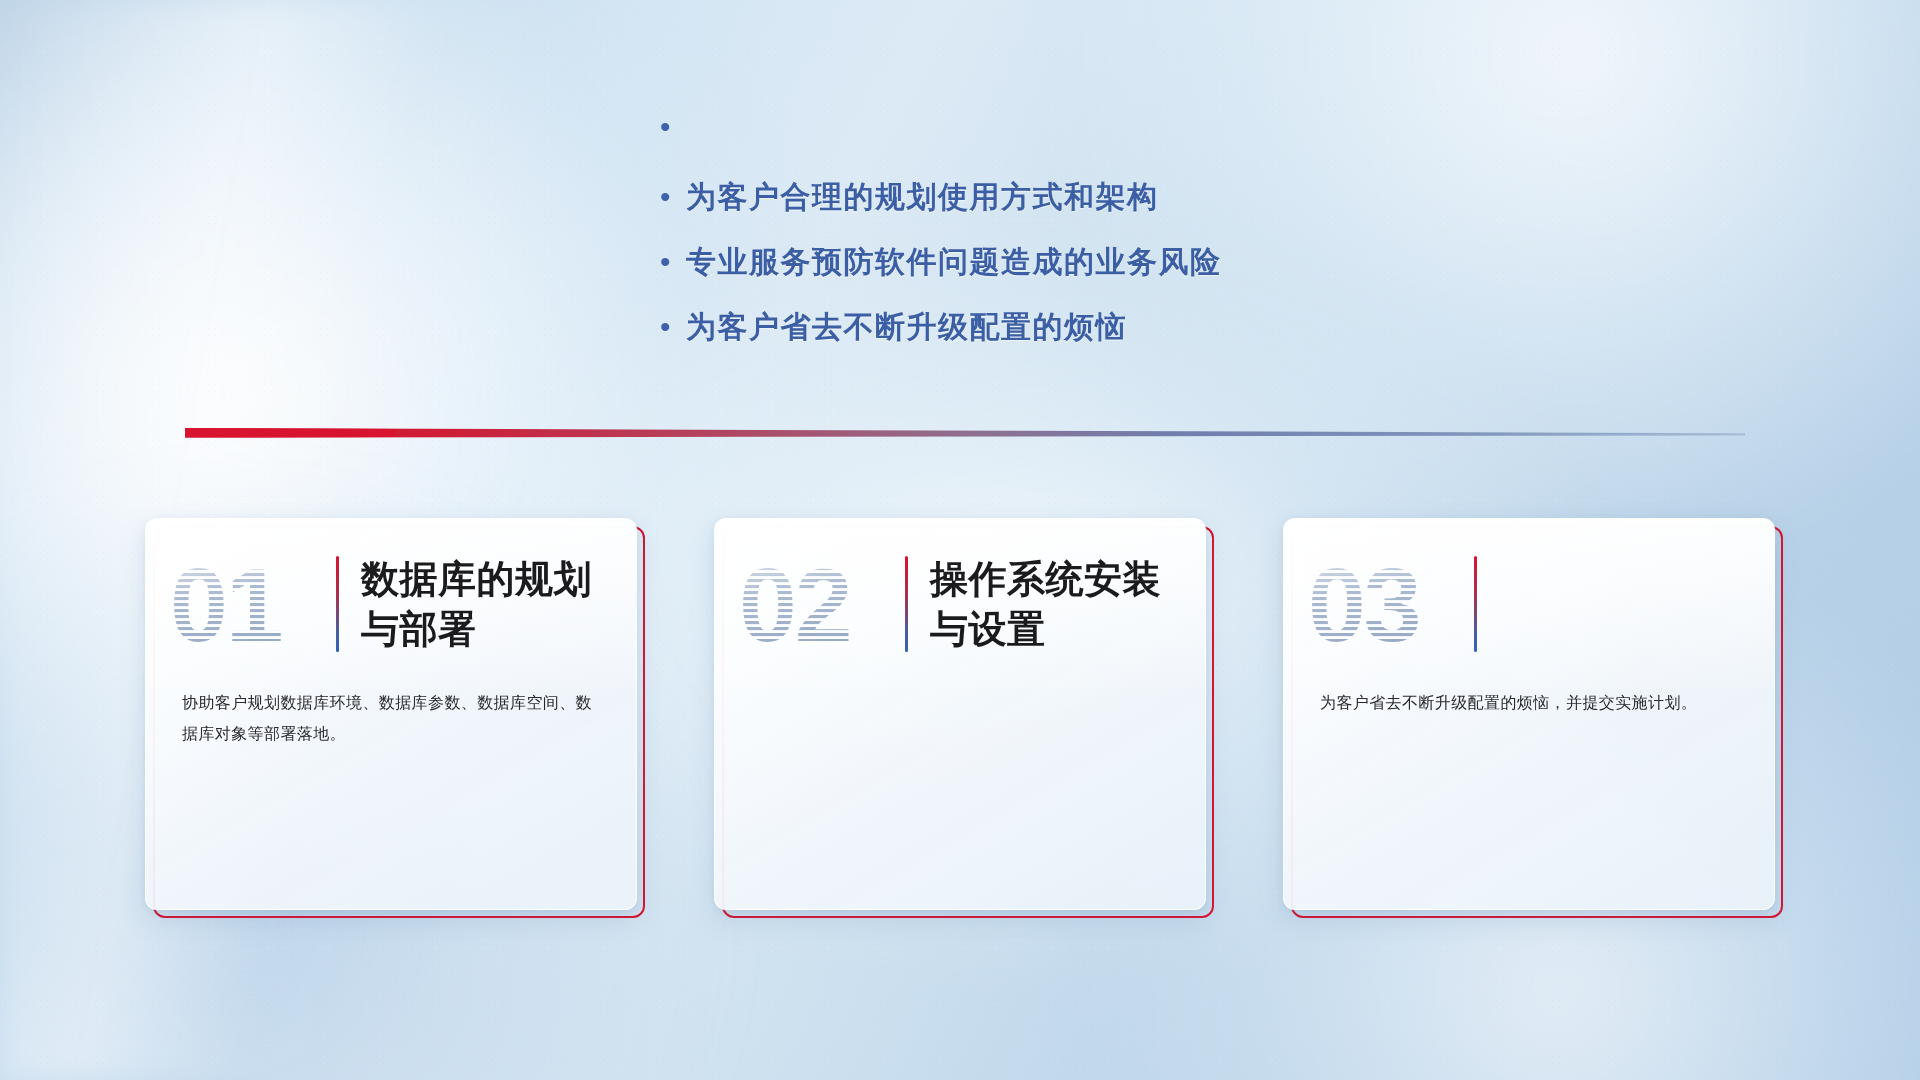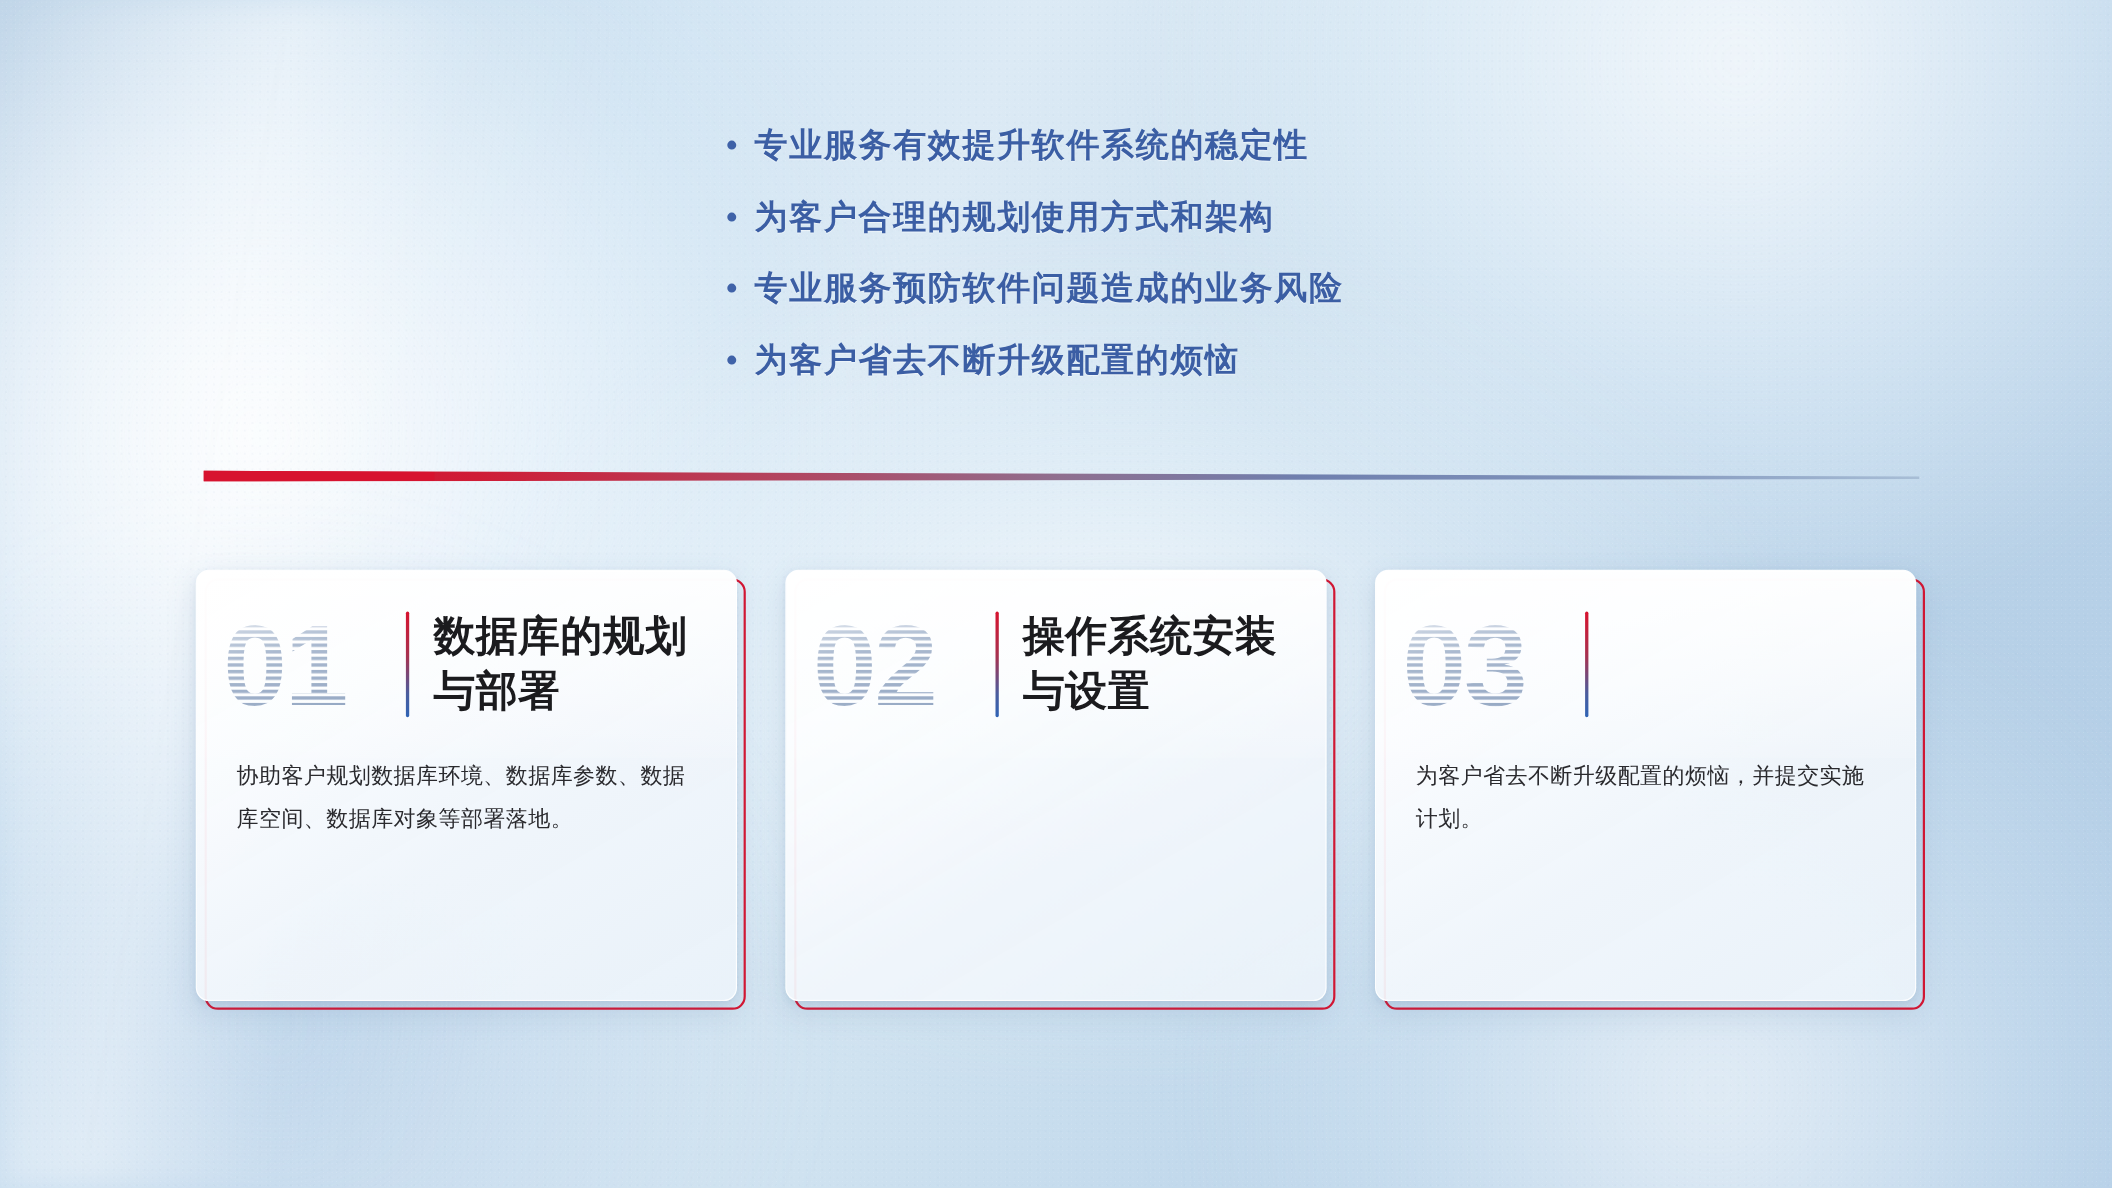--- a/index.html
+++ b/index.html
@@ -162,21 +162,21 @@
   .divider-wrap svg { display: block; }
 
   
   .cards {
     position: absolute;
     left: 0;
     top: 518px;
     width: 1920px;
     display: flex;
     justify-content: center;
-    gap: 44px;
+    gap: 77px;
   }
   .card-outer {
     position: relative;
     width: 492px;
     height: 392px;
   }
   
   .card-frame {
     position: absolute;
     left: 8px;
@@ -247,21 +247,21 @@
     font-size: 38px;
     font-weight: 700;
     color: #1b1b1e;
     line-height: 1.32;
     letter-spacing: 0.5px;
   }
 
   .card-body {
     position: relative;
     padding: 26px 34px 0 36px;
-    font-size: 20px;
+    font-size: 16px;
     line-height: 1.95;
     color: #2a2a2e;
     letter-spacing: 0.4px;
   }
 </style>
 </head>
 <body>
 
 <div id="stage">
 
@@ -270,21 +270,20 @@
   <div class="bg-glow-topright"></div>
   <div class="bg-glow-center"></div>
   <div class="bg-glow-bottomright"></div>
   <div class="bg-tint-bottomleft"></div>
   <div class="bg-streak"></div>
   <div class="bg-noise"></div>
 
   <div class="bullets">
     <div class="bullet-row">
       <span class="bullet-dot">•</span>
-      <span class="bullet-text">专业服务有效提升软件系统的稳定性</span>
     </div>
     <div class="bullet-row">
       <span class="bullet-dot">•</span>
       <span class="bullet-text">为客户合理的规划使用方式和架构</span>
     </div>
     <div class="bullet-row">
       <span class="bullet-dot">•</span>
       <span class="bullet-text">专业服务预防软件问题造成的业务风险</span>
     </div>
     <div class="bullet-row">

